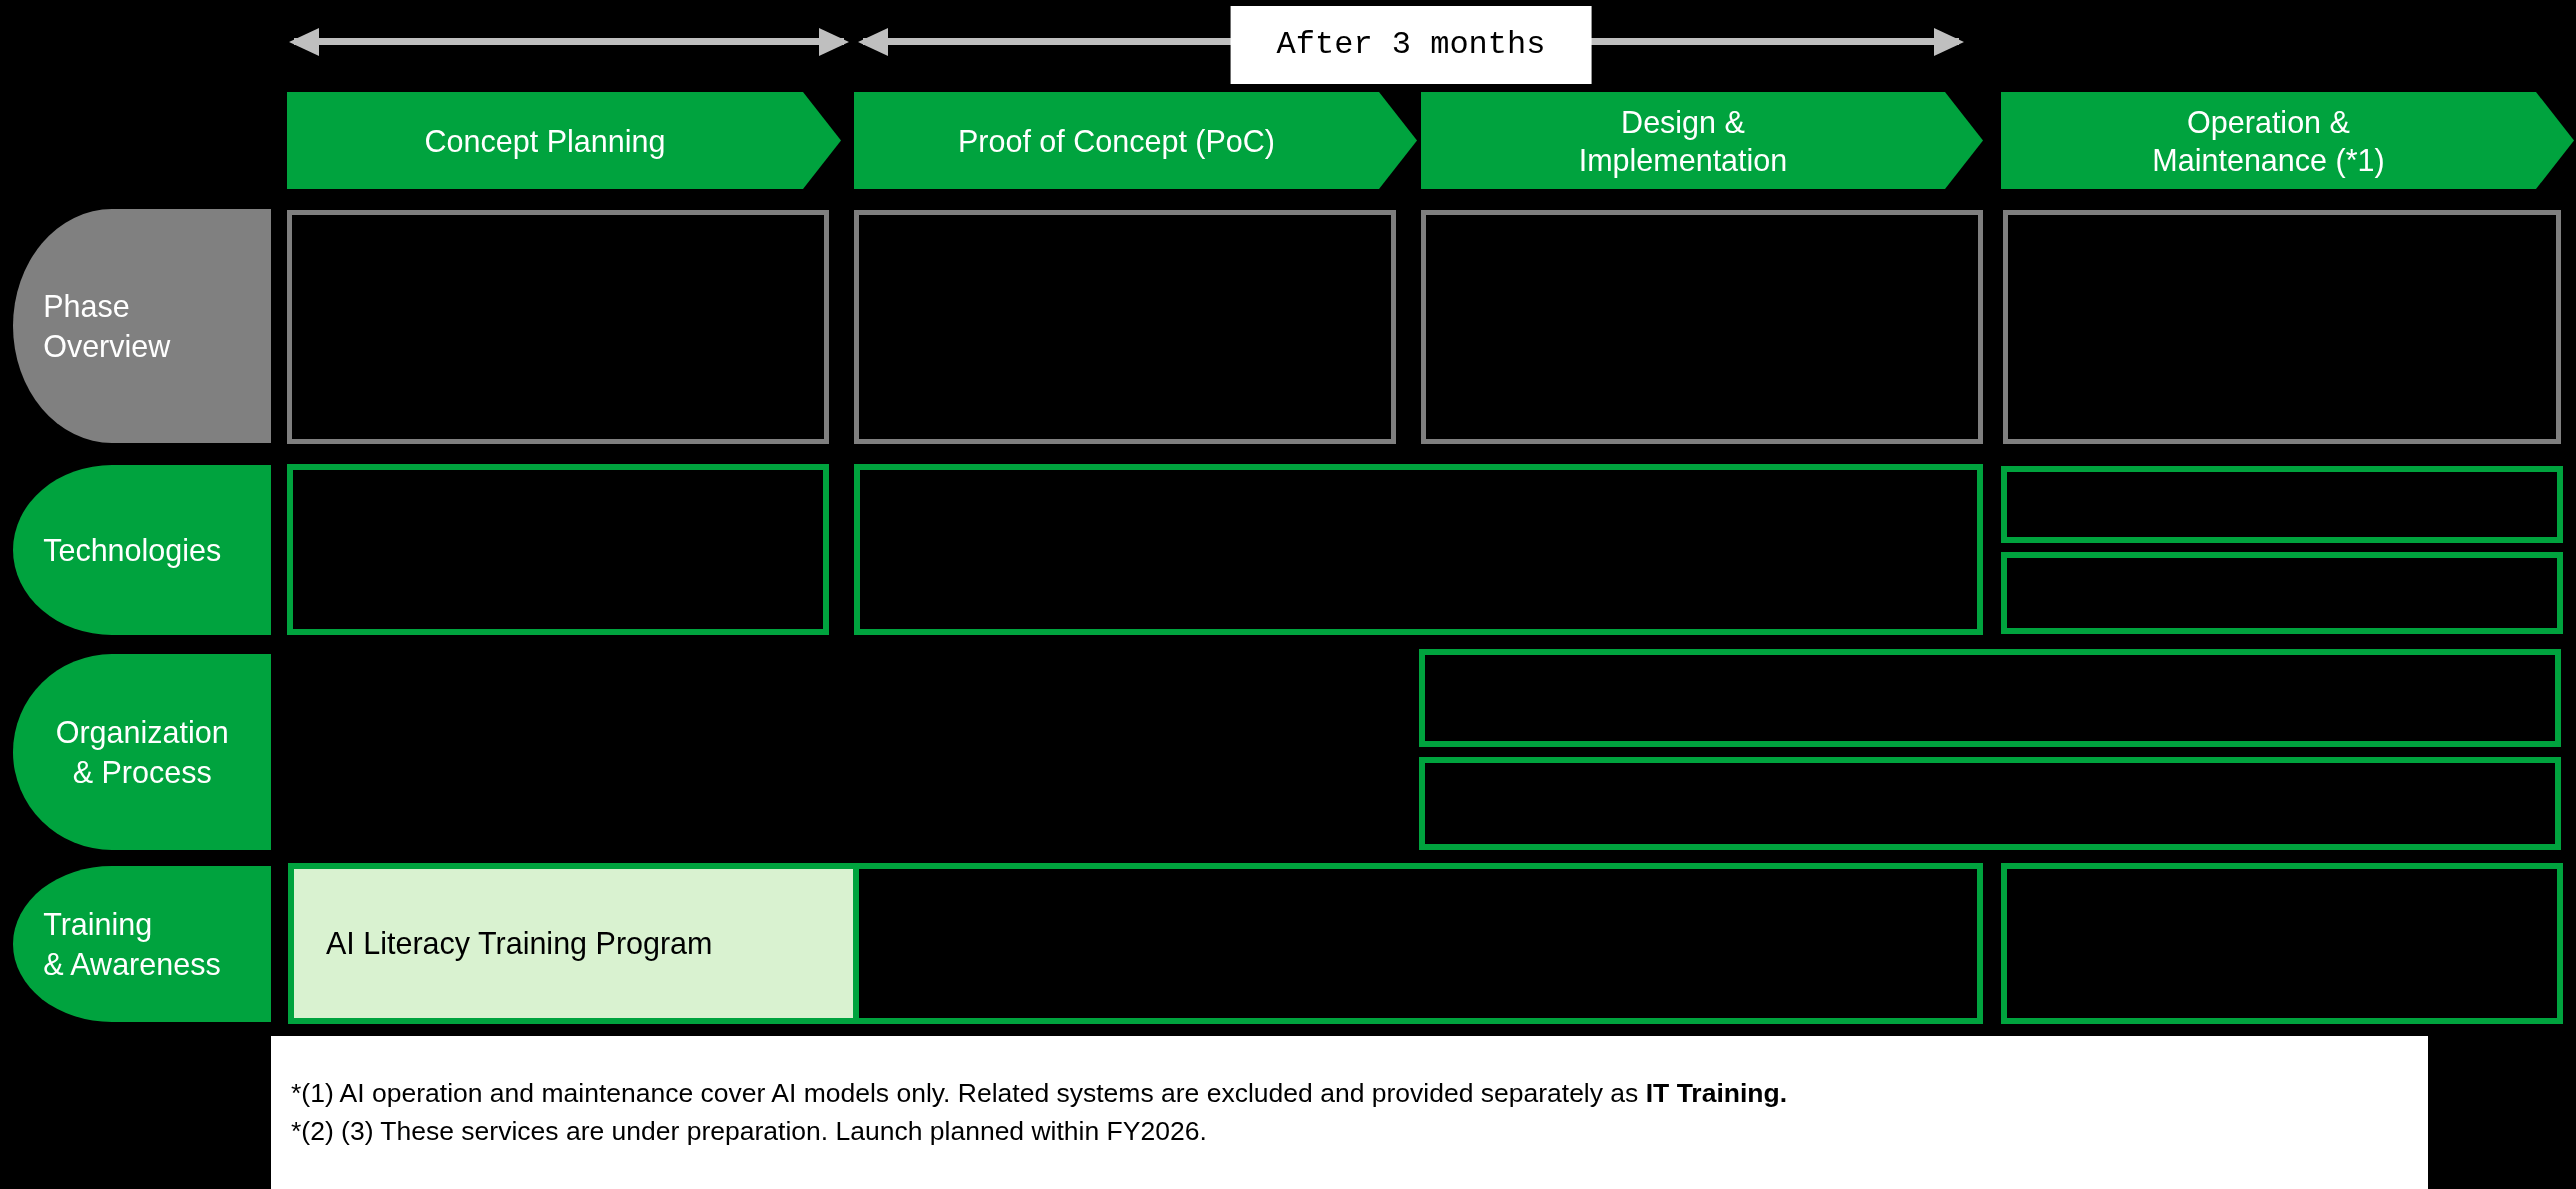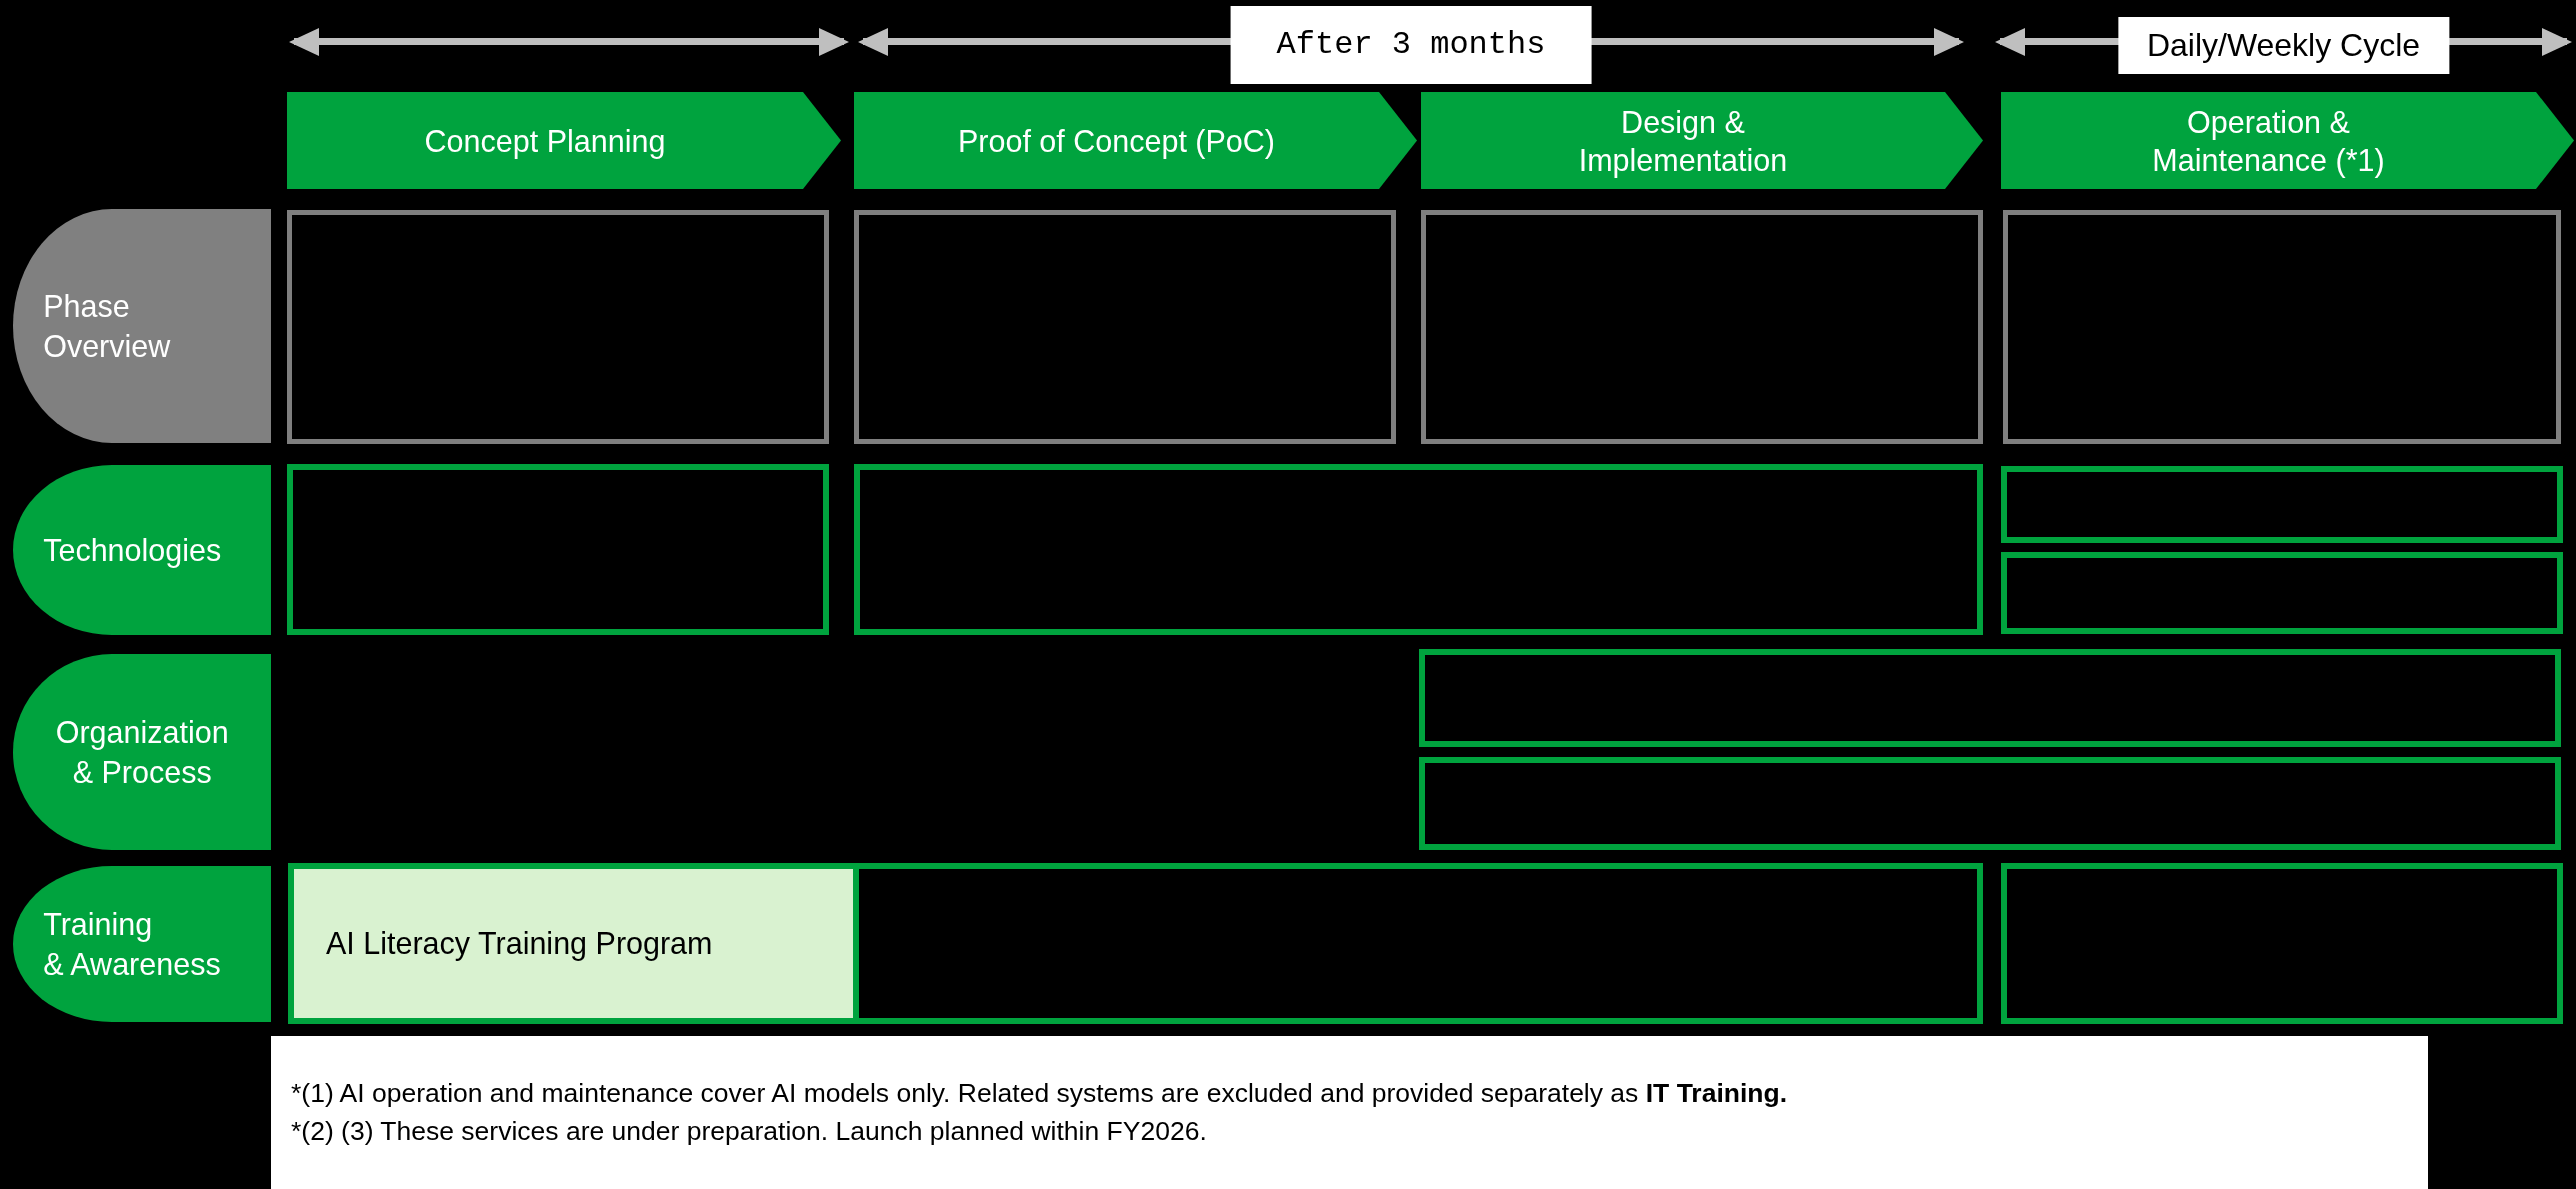--- a/index.html
+++ b/index.html
@@ -49,26 +49,20 @@
   <div class="tseg" style="left:289px;width:560px;">
     <div class="tl-line"></div>
     <div class="tl-head left"></div>
     <div class="tl-head right"></div>
   </div>
   <div class="tseg" style="left:858px;width:1106px;font-family:Liberation Mono, monospace;">
     <div class="tl-line"></div>
     <div class="tl-head left"></div>
     <div class="tl-head right"></div>
     <div class="tl-label" style="top:-7.3px;height:78px;">After 3 months</div>
-  </div>
-  <div class="tseg" style="left:1995px;width:577px;">
-    <div class="tl-line"></div>
-    <div class="tl-head left"></div>
-    <div class="tl-head right"></div>
-    <div class="tl-label" style="top:4px;height:57px;padding:0 29px;">Daily/Weekly Cycle</div>
   </div>
 
   <div class="banner" style="left:287px;width:554px;">
     <span>Concept Planning</span>
   </div>
   <div class="banner" style="left:854px;width:563px;">
     <span>Proof of Concept (PoC)</span>
   </div>
   <div class="banner" style="left:1421px;width:562px;">
     <span>Design &amp;</span>

